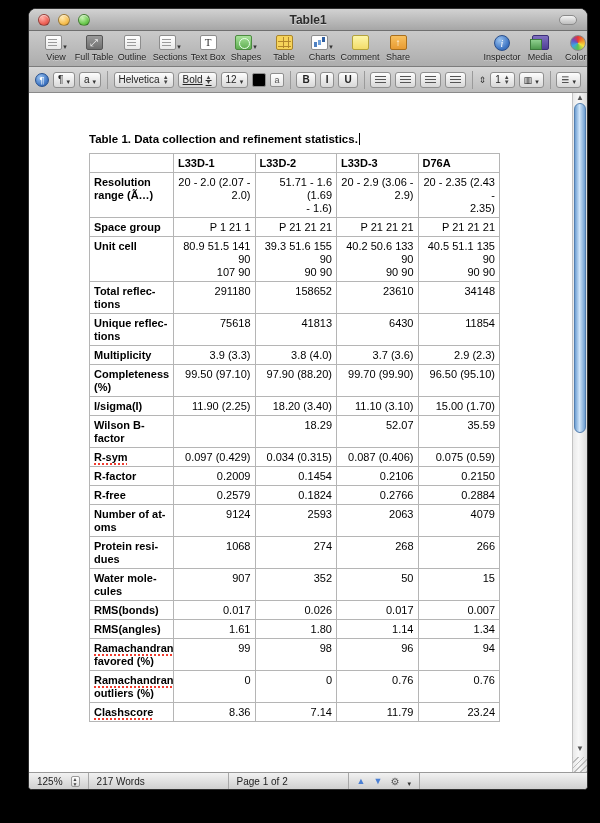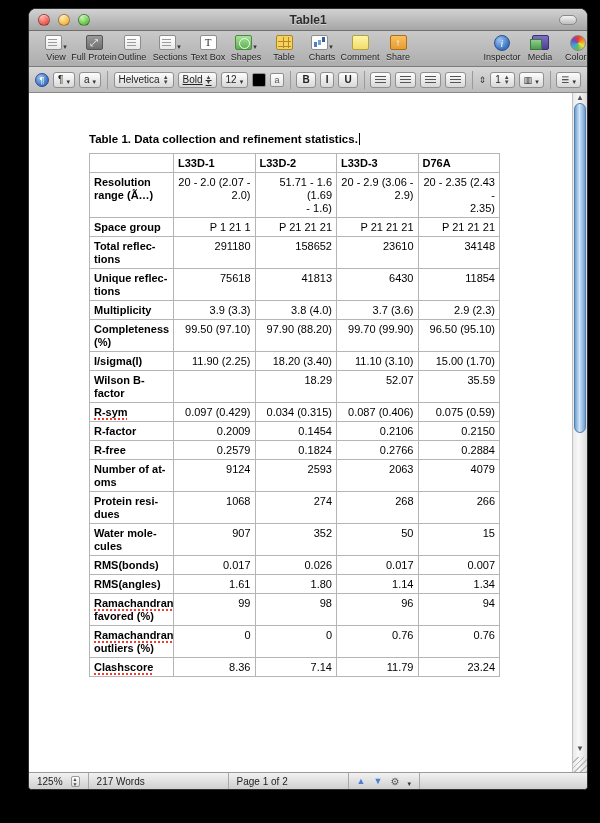--- a/index.html
+++ b/index.html
@@ -142,21 +142,21 @@
       <div class="ic-row">
           <span class="ic ic-page"></span>
           <span class="arrow-sm">▾</span>
         </div>
       <span class="tb-label">View</span>
     </div>
     <div class="tb-item">
       <div class="ic-row">
           <span class="ic ic-full">⤢</span>
         </div>
-      <span class="tb-label">Full Protein</span>
+      <span class="tb-label">Full Table</span>
     </div>
     <div class="tb-item">
       <div class="ic-row">
           <span class="ic ic-page"></span>
         </div>
       <span class="tb-label">Outline</span>
     </div>
     <div class="tb-gap"></div>
     <div class="tb-item">
       <div class="ic-row">
@@ -326,20 +326,31 @@
 2.35)</td>
             </tr>
             <tr>
     <th class="row-label"><span>Space group</span></th>
   <td class="val-cell">P 1 21 1</td>
               <td class="val-cell">P 21 21 21</td>
               <td class="val-cell">P 21 21 21</td>
               <td class="val-cell">P 21 21 21</td>
             </tr>
             <tr>
+    <th class="row-label"><span>Unit cell</span></th>
+  <td class="val-cell">80.9 51.5 141 90
+107 90</td>
+              <td class="val-cell">39.3 51.6 155 90
+90 90</td>
+              <td class="val-cell">40.2 50.6 133 90
+90 90</td>
+              <td class="val-cell">40.5 51.1 135 90
+90 90</td>
+            </tr>
+            <tr>
     <th class="row-label"><span>Total reflec-</span><br><span>tions</span></th>
   <td class="val-cell">291180</td>
               <td class="val-cell">158652</td>
               <td class="val-cell">23610</td>
               <td class="val-cell">34148</td>
             </tr>
             <tr>
     <th class="row-label"><span>Unique reflec-</span><br><span>tions</span></th>
   <td class="val-cell">75618</td>
               <td class="val-cell">41813</td>

